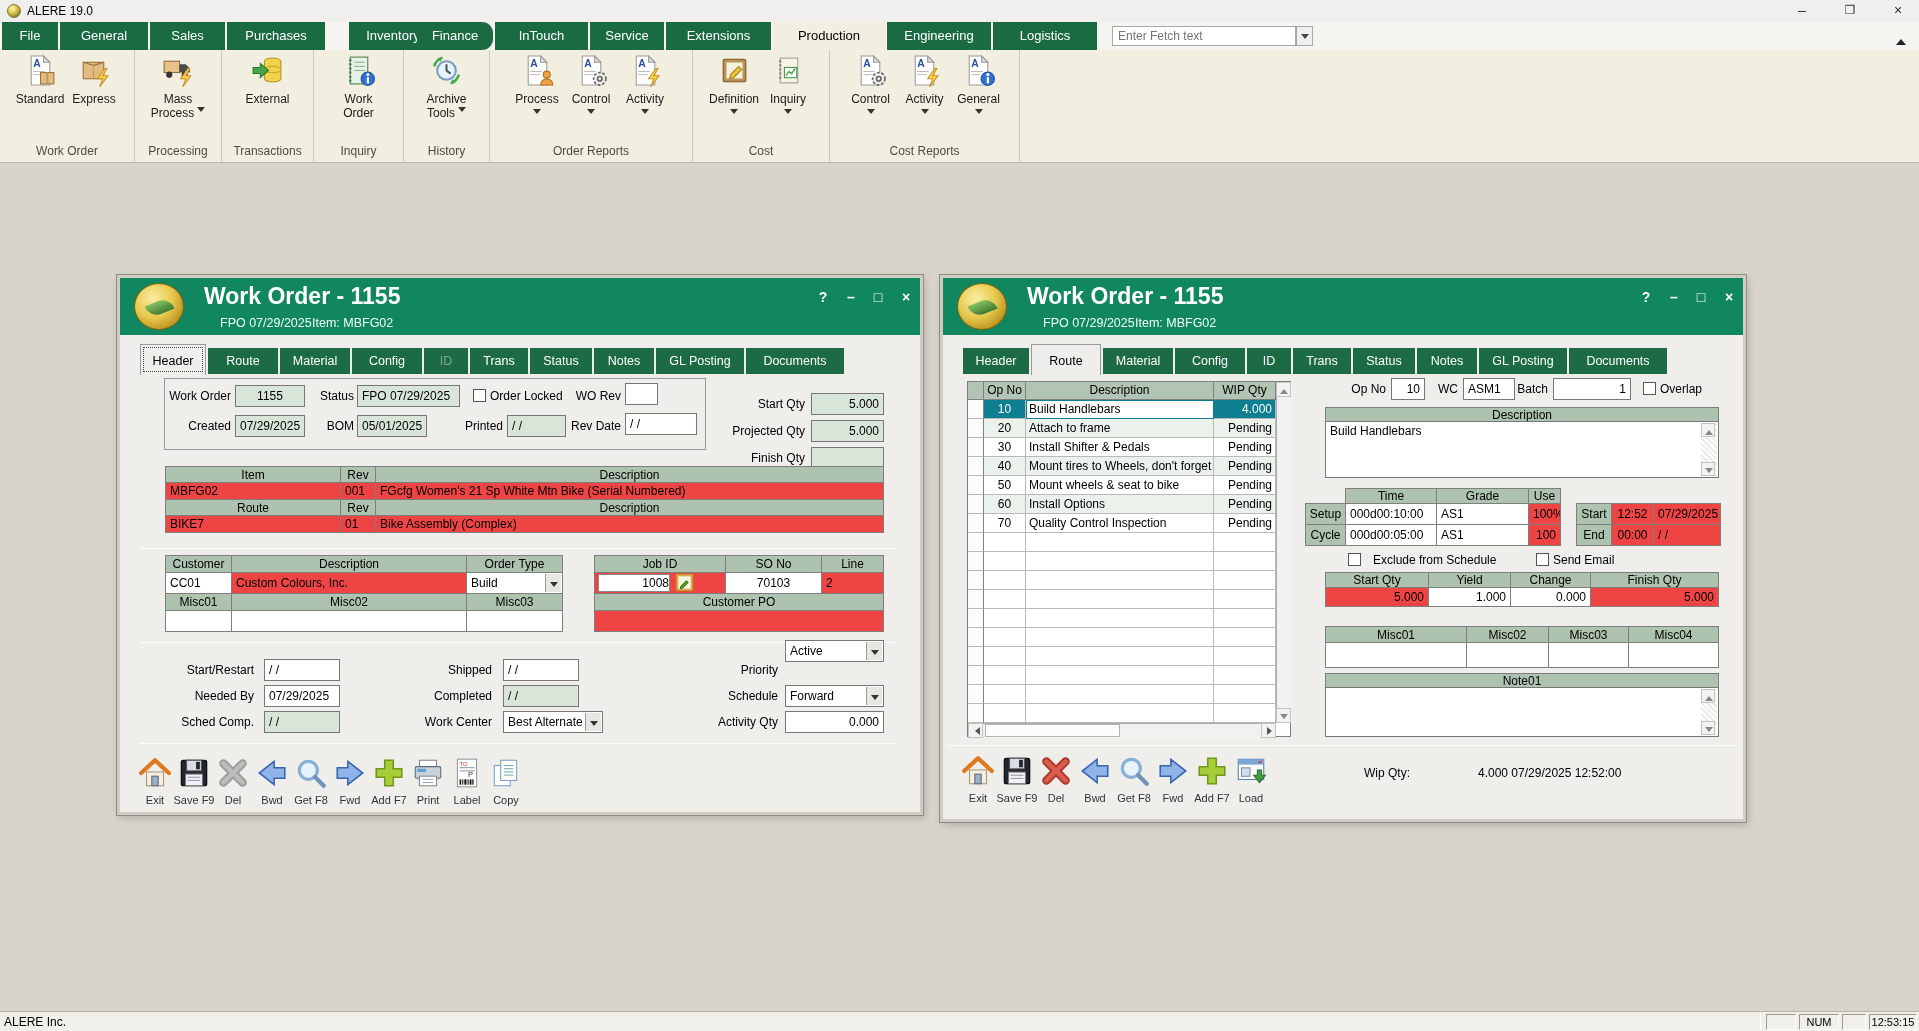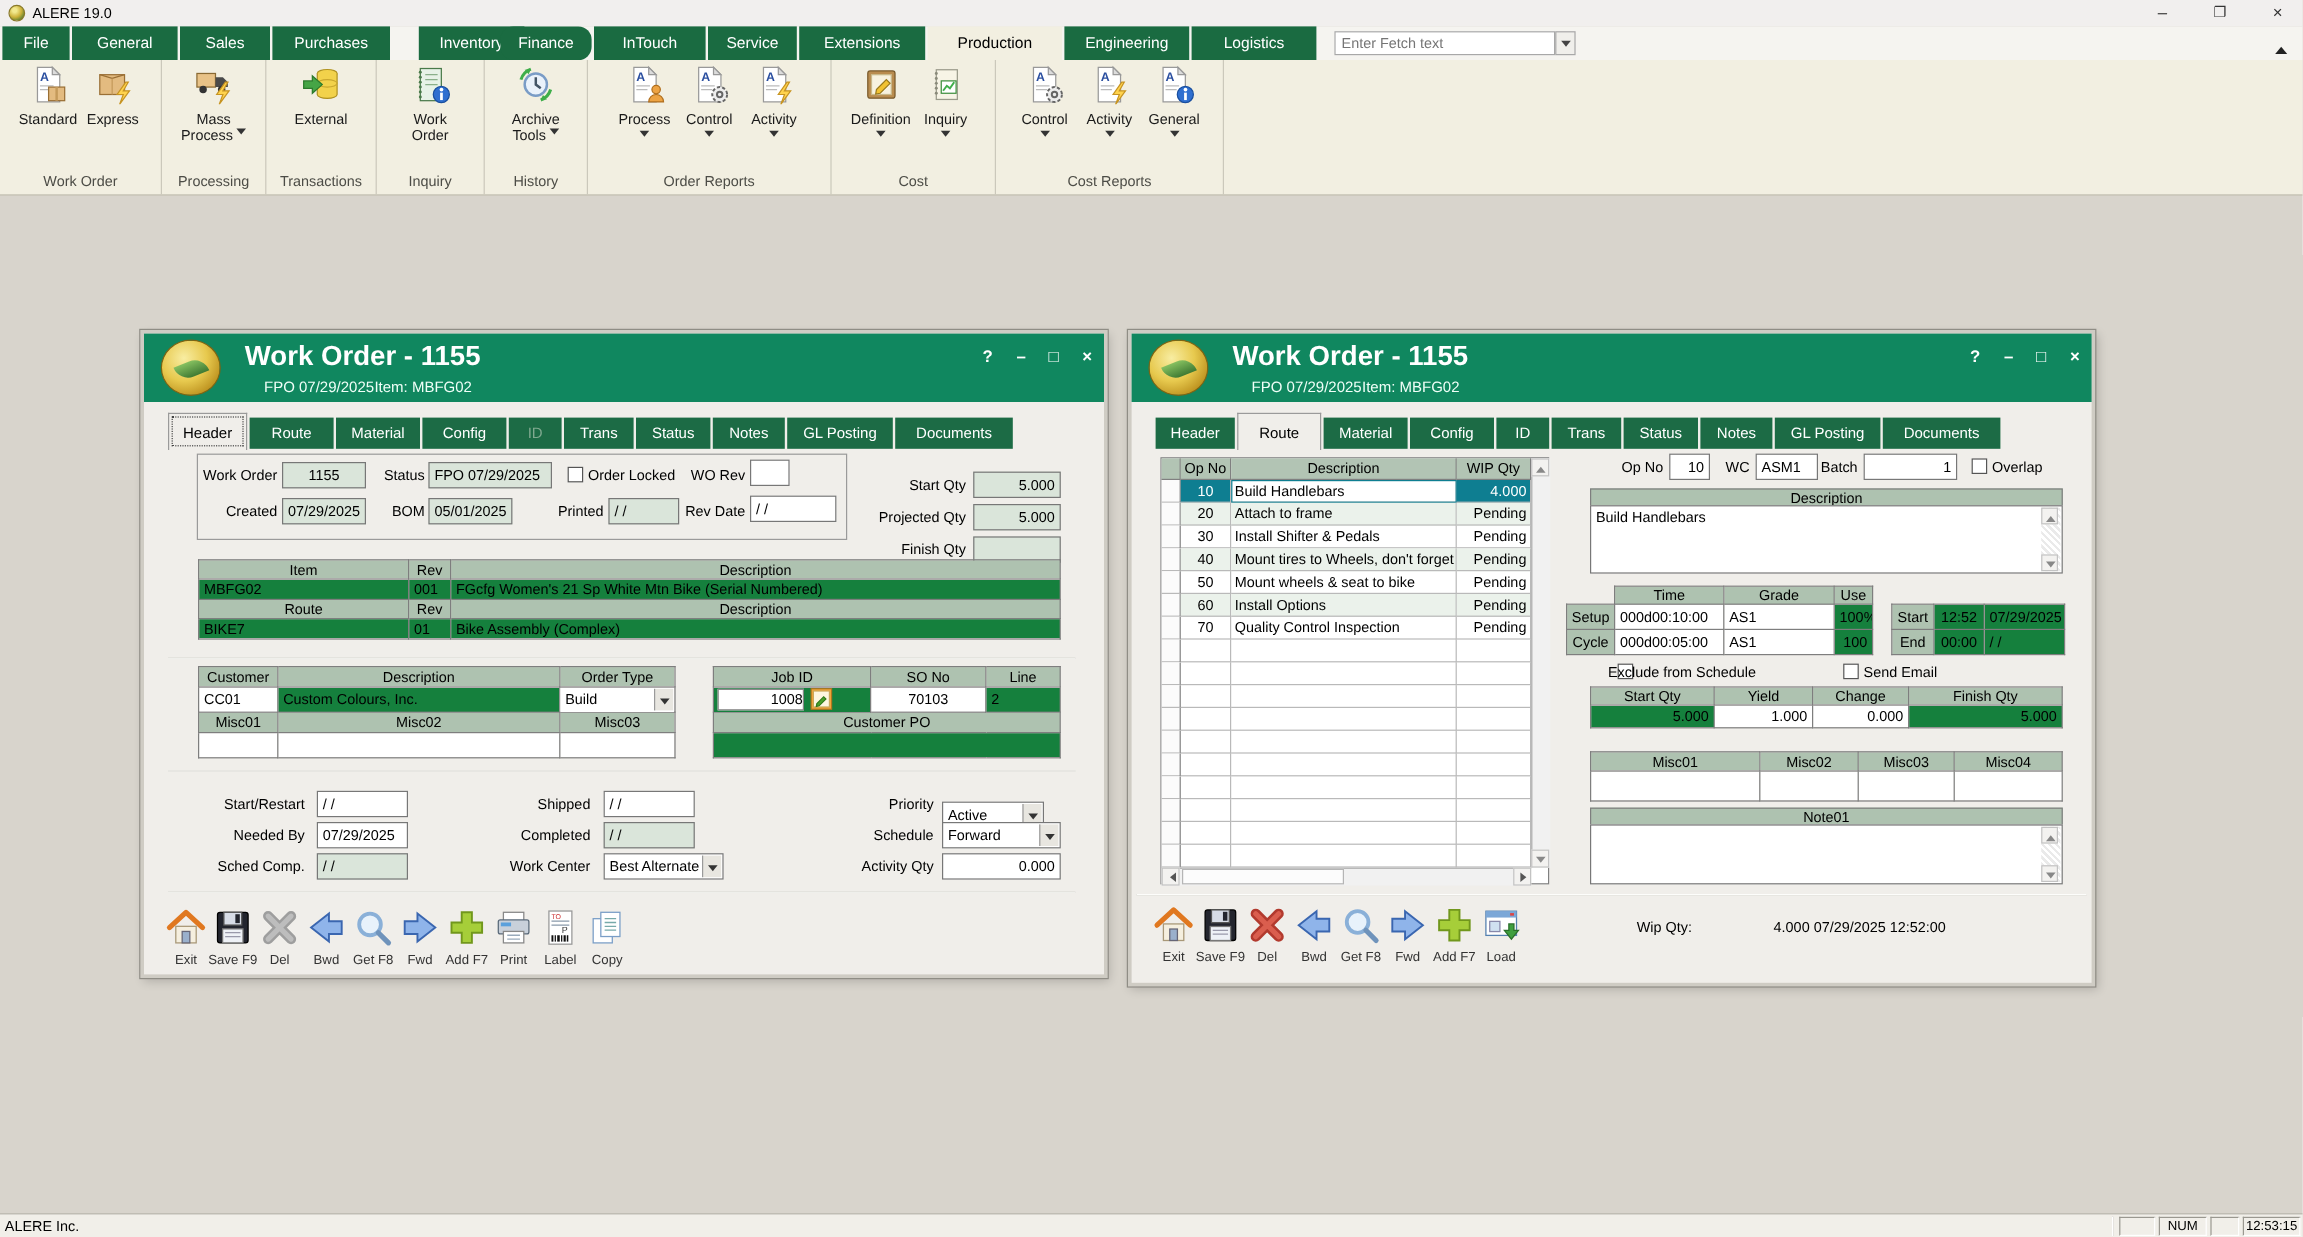--- a/index.html
+++ b/index.html
@@ -48,21 +48,21 @@
 .fw{background:#fff}
 .c{text-align:center}.rt{text-align:right}
 .cbx{position:absolute;width:13px;height:13px;background:#fff;border:1px solid #555}
 .hl{position:absolute;height:1px;background:#aaa8a0;border-bottom:1px solid #fdfdfb}
 .gbox{position:absolute;border:1px solid #9a9a9a}
 .dda{position:absolute;right:1px;top:1px;bottom:1px;width:16px;background:#e8e6e0;border-left:1px solid #9a9a9a}
 .dda:after{content:"";position:absolute;left:4px;top:8px;border:4px solid transparent;border-top:5px solid #333}
 table.t{position:absolute;border-collapse:collapse;table-layout:fixed}
 .t td{border:1px solid #7e7e7e;font-size:12px;padding:0 4px;overflow:hidden;white-space:nowrap}
 .t .h{background:#aec2b0;text-align:center;padding:0 2px}
-.t .g{background:#15803d}
+.t .g{background:#ef4444}
 .t .w{background:#fff}
 .t .rel{position:relative}
 
 .tbi{position:absolute;width:46px;text-align:center;cursor:default}
 .tbi svg{width:34px;height:34px}
 .tbi .tl{font-size:11px;color:#333;margin-top:1px;white-space:nowrap}
 
 #grid{position:absolute;left:24px;top:103px;width:324px;height:356px;border:1px solid #808080;background:#fff}
 .gcell{position:absolute;overflow:hidden;white-space:nowrap;font-size:12px;line-height:18px;border-right:1px solid #b9b9b9;border-bottom:1px solid #b9b9b9;padding:0 3px}
 .gh{background:#b2c4b4;border-right:1px solid #808080;border-bottom:1px solid #808080;text-align:center}
@@ -488,21 +488,21 @@
   <div class="f fw" style="left:144px;top:407px;width:76px">07/29/2025</div>
   <div class="lr" style="left:40px;top:433px;width:94px">Sched Comp.</div>
   <div class="f" style="left:144px;top:433px;width:76px">/ /</div>
   <div class="lr" style="left:289px;top:381px;width:83px">Shipped</div>
   <div class="f fw" style="left:383px;top:381px;width:76px">/ /</div>
   <div class="lr" style="left:289px;top:407px;width:83px">Completed</div>
   <div class="f" style="left:383px;top:407px;width:76px">/ /</div>
   <div class="lr" style="left:272px;top:433px;width:100px">Work Center</div>
   <div class="f fw" style="left:383px;top:433px;width:100px;padding-right:18px"><span>Best Alternate</span><span class="dda"></span></div>
   <div class="lr" style="left:560px;top:381px;width:98px">Priority</div>
-  <div class="f fw" style="left:665px;top:390px;width:85px;padding-right:32px"><span>Active</span><span class="dda"></span></div>
+  <div class="f fw" style="left:665px;top:362px;width:99px;padding-right:32px"><span>Active</span><span class="dda"></span></div>
   <div class="lr" style="left:560px;top:407px;width:98px">Schedule</div>
   <div class="f fw" style="left:665px;top:407px;width:99px;padding-right:18px"><span>Forward</span><span class="dda"></span></div>
   <div class="lr" style="left:560px;top:433px;width:98px">Activity Qty</div>
   <div class="f fw rt" style="left:665px;top:433px;width:99px">0.000</div>
 
   <div class="hl" style="left:20px;top:465px;width:756px"></div>
 <div class="tbi" style="left: 12px; top: 478px;"><svg viewBox="0 0 32 32">
           <path d="M3 16 L16 4 L29 16" fill="none" stroke="#e07820" stroke-width="4" stroke-linecap="round" stroke-linejoin="round"></path>
           <rect x="8" y="15" width="16" height="13" fill="#f5efdf" stroke="#a89878"></rect>
           <rect x="13" y="19" width="6" height="9" fill="#9ab0cc" stroke="#667"></rect>
@@ -745,21 +745,21 @@
           </tr>
     <tr style="height:21px">
             <td class="h">End</td>
             <td class="g c">00:00</td>
             <td class="g">/ /</td>
           </tr>
   </tbody>
       </table>
 
   <div class="cbx" style="left:405px;top:275px"></div>
-  <div class="l" style="left:397px;top:271px">Exclude from Schedule</div>
+  <div class="l" style="left:430px;top:271px">Exclude from Schedule</div>
   <div class="cbx" style="left:593px;top:275px"></div>
   <div class="l" style="left:610px;top:271px">Send Email</div>
 
   <table class="t" style="left:382px;top:294px;width:394px">
     <colgroup>
           <col style="width:103px">
           <col style="width:82px">
           <col style="width:80px">
           <col>
         </colgroup>

